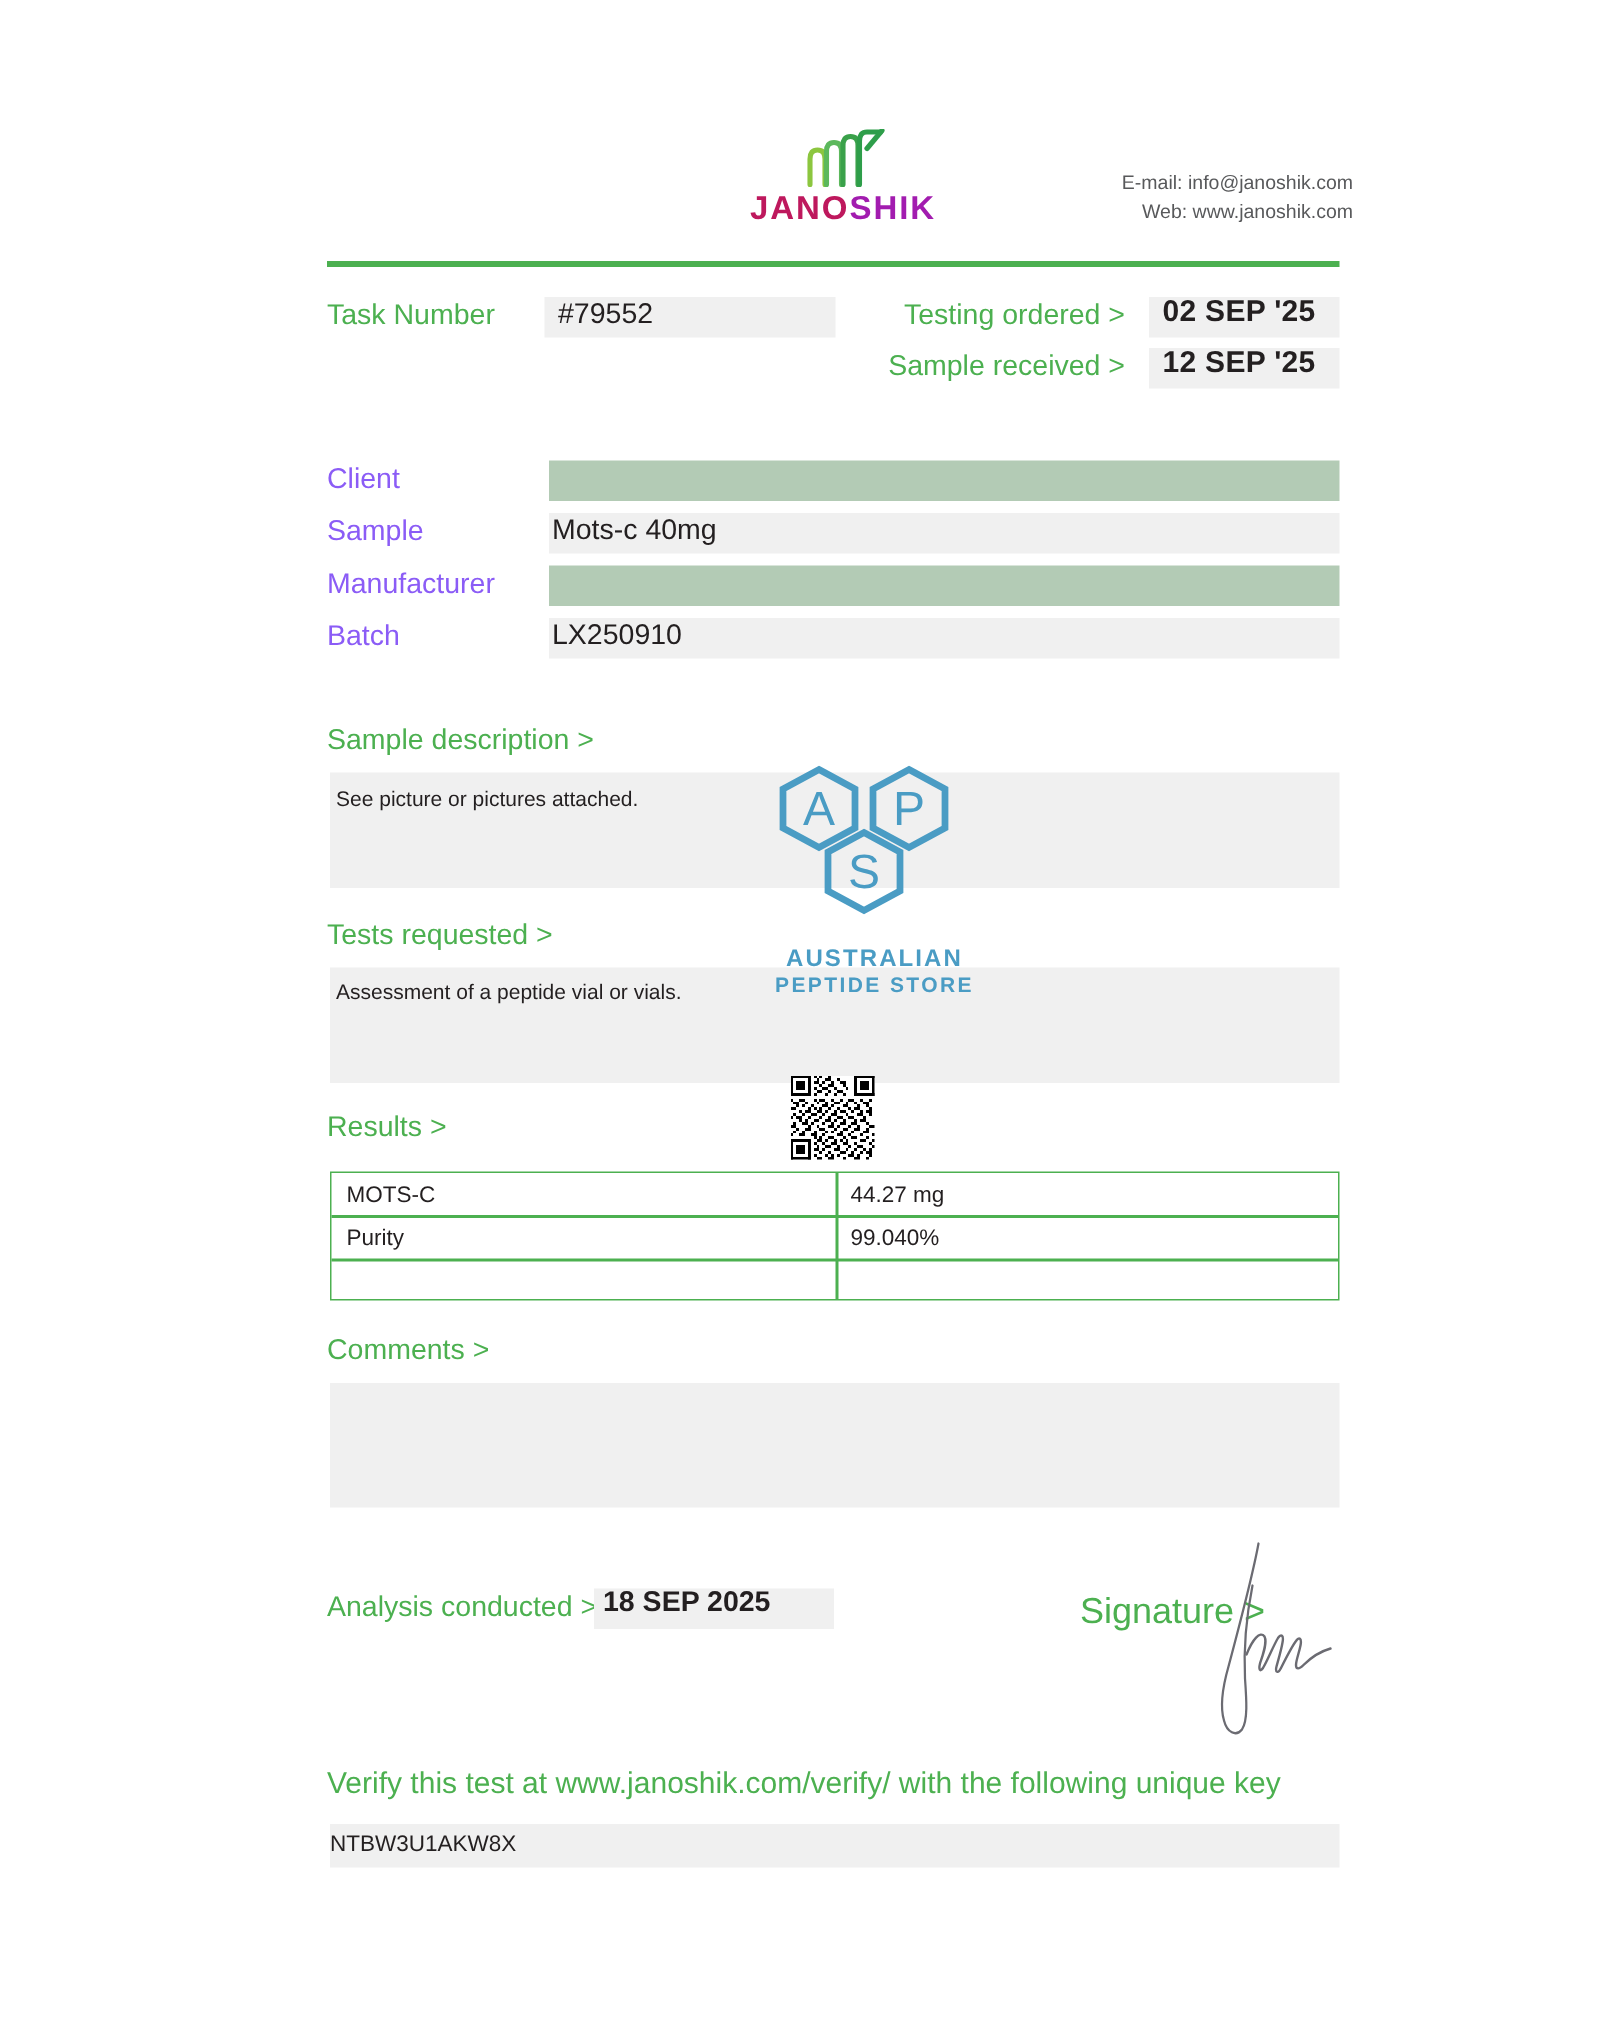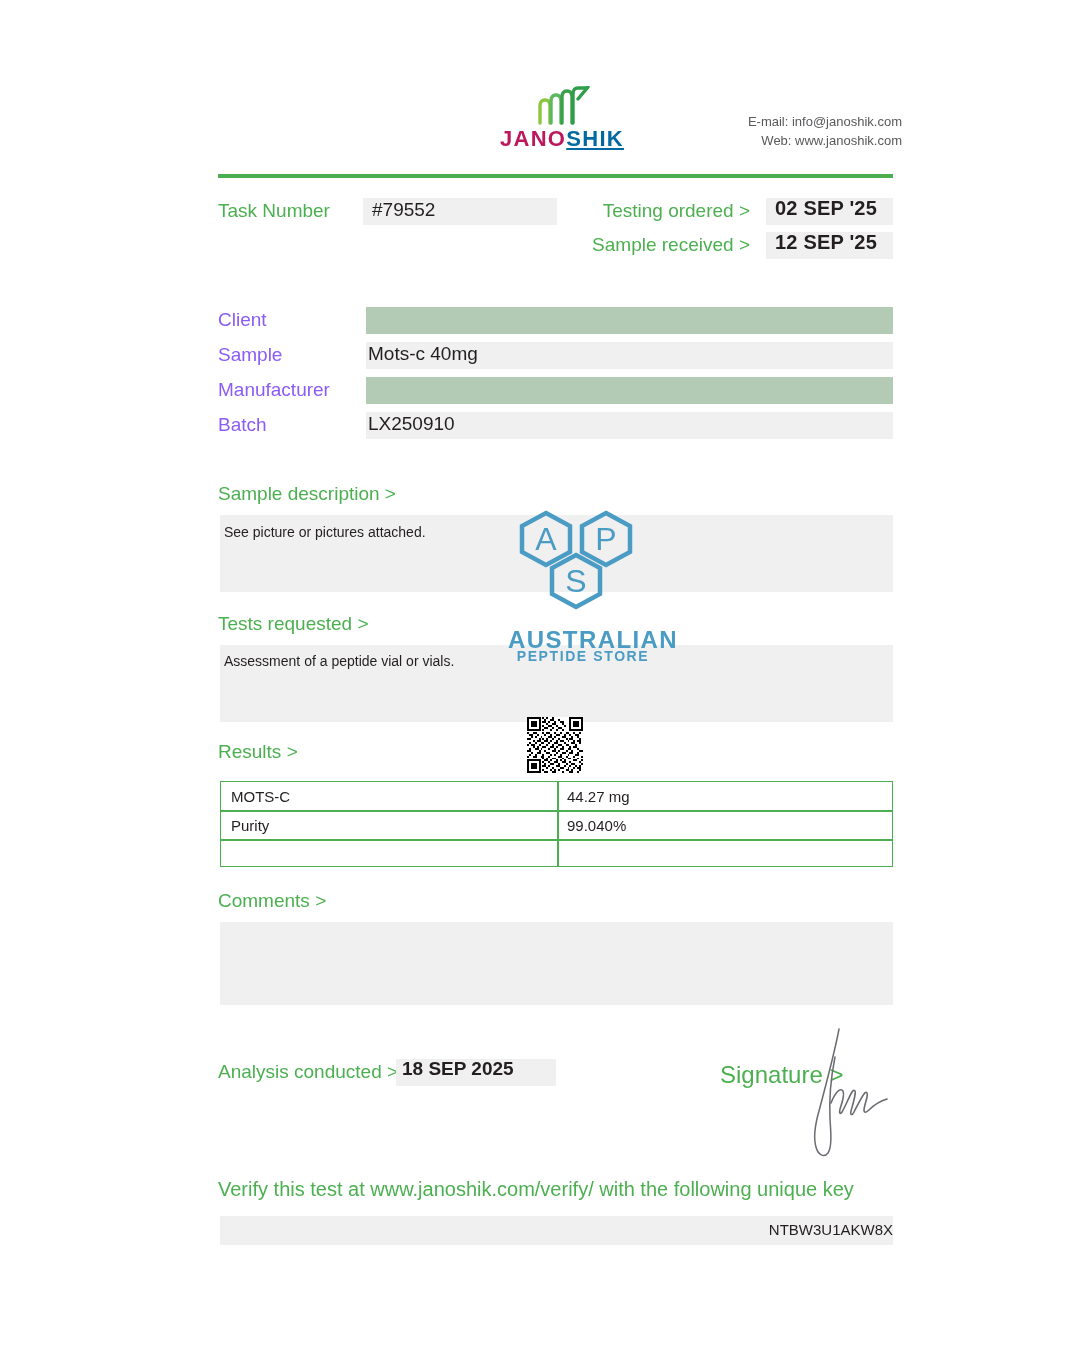--- a/index.html
+++ b/index.html
@@ -18,21 +18,21 @@
     font-size:41px;letter-spacing:.5px;
     color:#4cb050;font-weight:400;
   }
   .logo{position:absolute;left:497px;top:86px;width:130px;height:72px;}
   .logo .mark{position:absolute;left:37px;top:0;width:60px;height:40px;}
   .logo .word{
     position:absolute;left:0;top:40px;width:130px;
     text-align:center;font-size:22px;font-weight:700;letter-spacing:1.3px;
   }
   .logo .word .a{color:#be185d;}
-  .logo .word .b{color:#0369a1;text-decoration:underline;}
+  .logo .word .b{color:#a21caf;}
 
   .contact{
     position:absolute;right:178px;top:112px;
     text-align:right;font-size:13px;color:#58595b;line-height:19px;
   }
 
   .rule{
     position:absolute;left:218px;top:174px;width:675px;height:4px;
     background:#4cb050;
   }
@@ -79,34 +79,34 @@
 
   
   .qr{position:absolute;left:527px;top:717px;width:56px;height:56px;}
 
   
   .wm{position:absolute;left:508px;top:505px;width:150px;height:175px;pointer-events:none;}
   .wm .wmtext{
     position:absolute;left:0;top:126px;width:150px;text-align:center;
     color:#4a9cc4;font-weight:700;line-height:17px;
   }
-  .wm .l1{font-size:24px;letter-spacing:1.4px;}
+  .wm .l1{font-size:16px;letter-spacing:1.4px;}
   .wm .l2{font-size:14px;letter-spacing:1.6px;}
 
   
   .an-label{position:absolute;left:218px;top:1061px;font-size:19px;color:#4cb050;}
   .an-box{position:absolute;left:396px;top:1059px;width:160px;height:27px;background:#f0f0f0;}
   .an-val{position:absolute;left:402px;top:1058px;font-size:19px;font-weight:700;}
   .sig-label{position:absolute;left:720px;top:1061px;font-size:24px;color:#4cb050;}
   .sig{position:absolute;left:795px;top:1025px;width:110px;height:140px;}
 
   .verify{position:absolute;left:218px;top:1178px;font-size:20px;color:#4cb050;white-space:nowrap;}
   .key-box{position:absolute;left:220px;top:1216px;width:673px;height:29px;background:#f0f0f0;}
   .key-val{
-    position:absolute;left:220px;top:1221px;width:673px;text-align:right;
+    position:absolute;left:220px;top:1221px;width:673px;text-align:left;
     font-size:15px;color:#231f20;
   }
 </style>
 </head>
 <body>
 
 <div class="page">
 
 
   <div class="logo">

